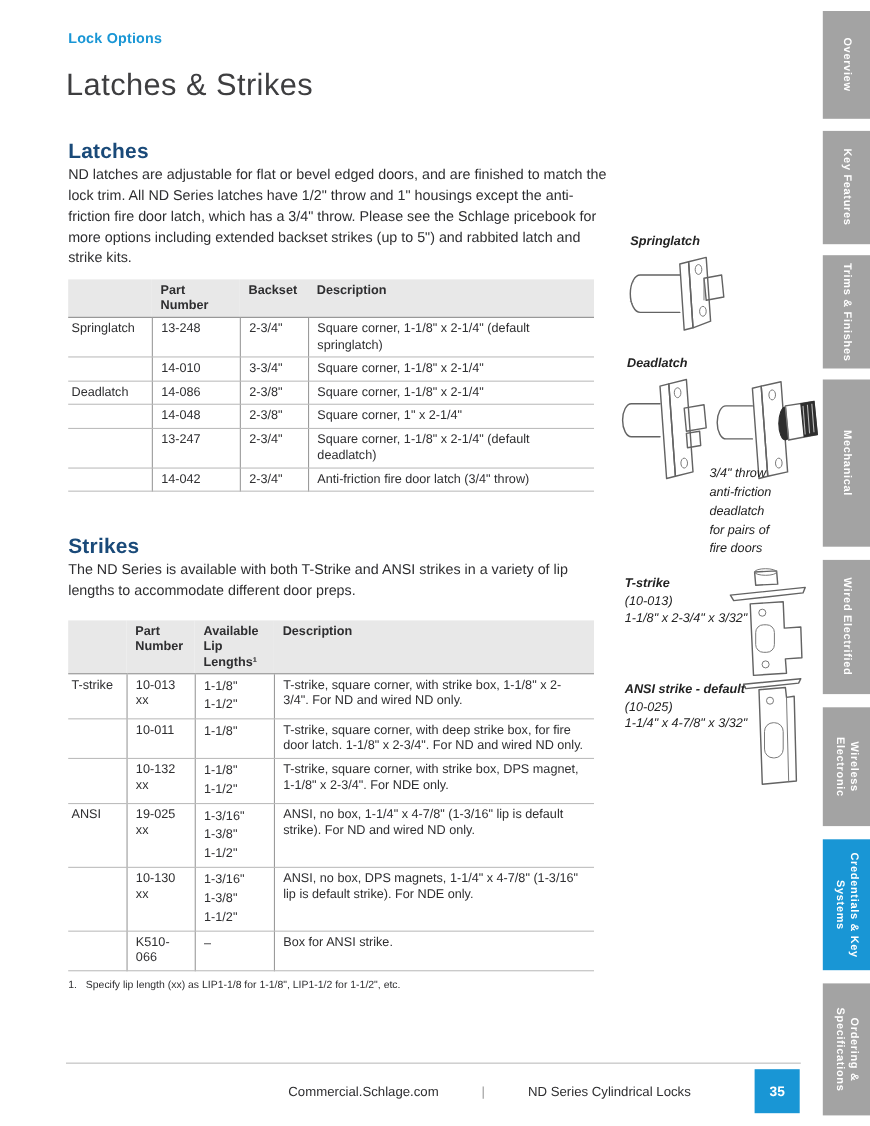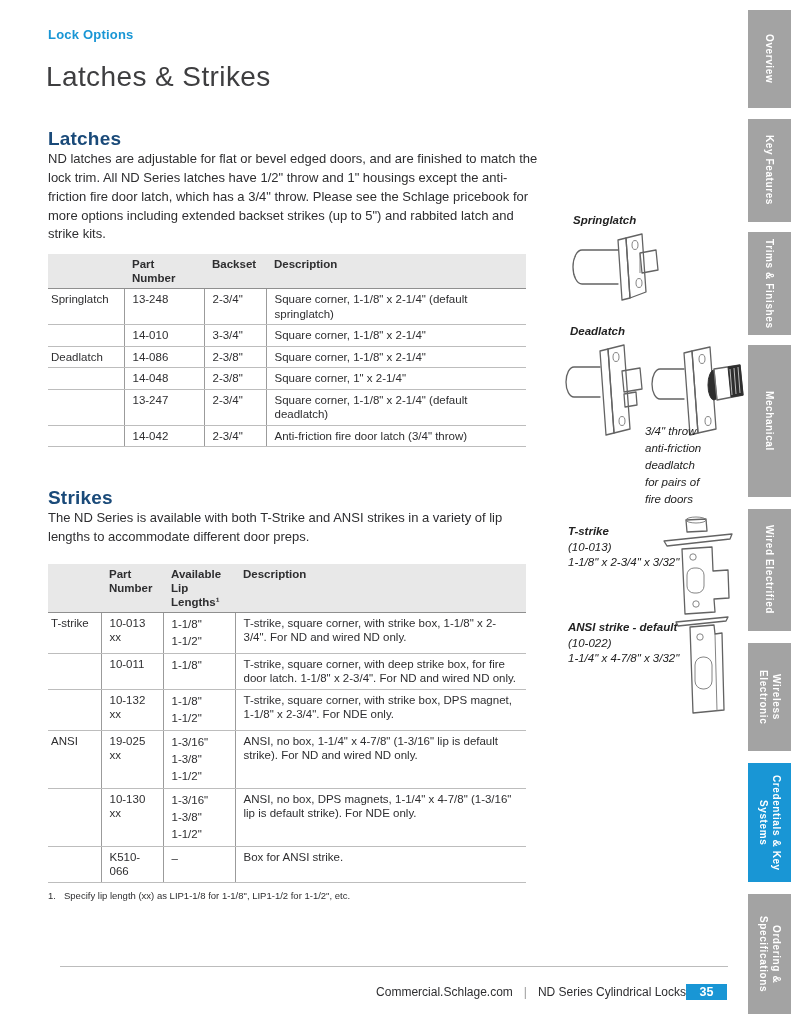--- a/index.html
+++ b/index.html
@@ -8,21 +8,21 @@
     --tab-gray:#a3a3a3;
     --title-gray:#3e3e40;
     --body:#2e2e30;
   }
   *{box-sizing:border-box;margin:0;padding:0;}
   html,body{background:#ffffff;}
   body{font-family:"Liberation Sans","DejaVu Sans",sans-serif;color:var(--body);}
   .page{position:relative;width:791px;height:1024px;background:#fff;overflow:hidden;}
 
   
-  .content{position:absolute;left:48px;top:27px;width:497px;}
+  .content{position:absolute;left:62px;top:27px;width:497px;}
   .eyebrow{color:var(--accent);font-size:13px;font-weight:bold;letter-spacing:.2px;}
   .h1{margin-top:19px;margin-left:-2px;font-size:28px;font-weight:500;color:var(--title-gray);letter-spacing:.4px;}
   .h2{margin-top:35px;font-size:19px;font-weight:bold;color:var(--navy);letter-spacing:.2px;}
   .h2.strikes{margin-top:40px;}
   .intro{font-size:13px;line-height:1.45;color:var(--body);}
 
   
   table{border-collapse:collapse;table-layout:fixed;width:478px;font-size:11.5px;color:var(--body);}
   .t1{margin-top:10px;}
   .t2{margin-top:17px;}
@@ -59,23 +59,23 @@
   .tab:nth-child(2){top:119px;height:103px;}
   .tab:nth-child(3){top:232px;height:103px;}
   .tab:nth-child(4){top:345px;height:152px;}
   .tab:nth-child(5){top:509px;height:122px;}
   .tab:nth-child(6){top:643px;height:108px;}
   .tab:nth-child(7){top:763px;height:119px;}
   .tab:nth-child(8){top:894px;height:120px;}
 
   
   .footer-rule{position:absolute;left:60px;top:966px;width:668px;border-top:1.5px solid #bcbcbc;}
-  .footer-row{position:absolute;top:977px;right:64px;height:29px;display:flex;align-items:center;font-size:12px;color:var(--body);}
+  .footer-row{position:absolute;top:977px;right:64px;height:29px;display:flex;align-items:center;font-size:12px;color:var(--body);gap:28px;}
   .footer-row .sep{color:#9a9a9a;margin:0 11px;font-size:12px;}
-  .page-num{width:41px;height:16px;background:var(--accent);color:#fff;
+  .page-num{margin-left:30px;width:41px;height:40px;background:var(--accent);color:#fff;
             font-weight:bold;font-size:12.5px;display:flex;align-items:center;justify-content:center;}
 </style>
 </head>
 <body>
 
 <div class="page">
 
   <div class="content">
     <div class="eyebrow">Lock Options</div>
     <div class="h1">Latches &amp; Strikes</div>
@@ -278,21 +278,21 @@
       <polygon class="ln" points="6,29 74,22 72,27 9,34"></polygon>
       <polygon class="ln" points="24,37 54,35 55,59 70,58 71,86 56,87 57,100 27,102"></polygon>
       <circle class="ln-thin" cx="35" cy="45" r="3.2"></circle>
       <circle class="ln-thin" cx="38" cy="92" r="3.2"></circle>
       <rect class="ln-thin" x="29" y="56" width="17" height="25" rx="7"></rect>
     </svg>
   </div>
 
   <div class="fig-block" style="left:568px;top:620px;font-style:italic;">
     <div class="b">ANSI strike - default</div>
-    <div>(10-022)</div>
+    <div>(10-025)</div>
     <div>1-1/4" x 4-7/8" x 3/32"</div>
   </div>
   <div class="fig-svg" style="left:670px;top:610px;">
     <svg width="62" height="108" viewBox="0 0 62 108">
       <polygon class="ln" points="6,12 58,7 56,11 8,16"></polygon>
       <polygon class="ln" points="20,17 44,15 45,24 52,23 54,100 23,103"></polygon>
       <circle class="ln-thin" cx="30" cy="27" r="3.2"></circle>
       <rect class="ln-thin" x="25" y="47" width="17" height="32" rx="8"></rect>
       <path class="ln-thin" d="M45 24 L47 101"></path>
     </svg>

